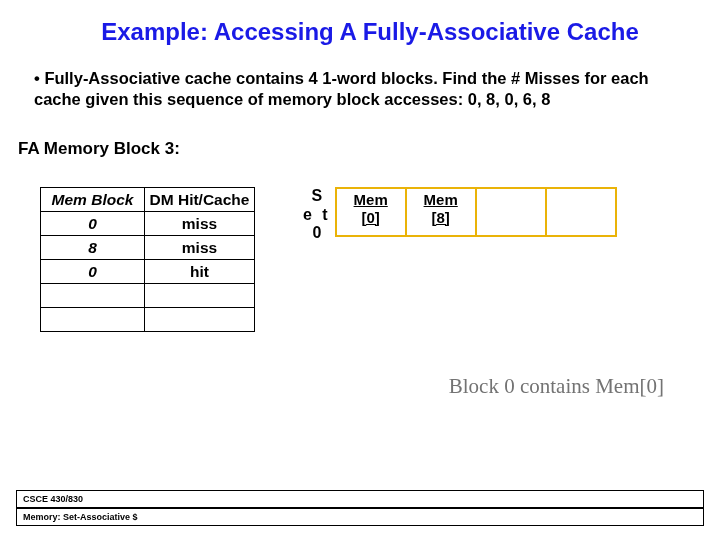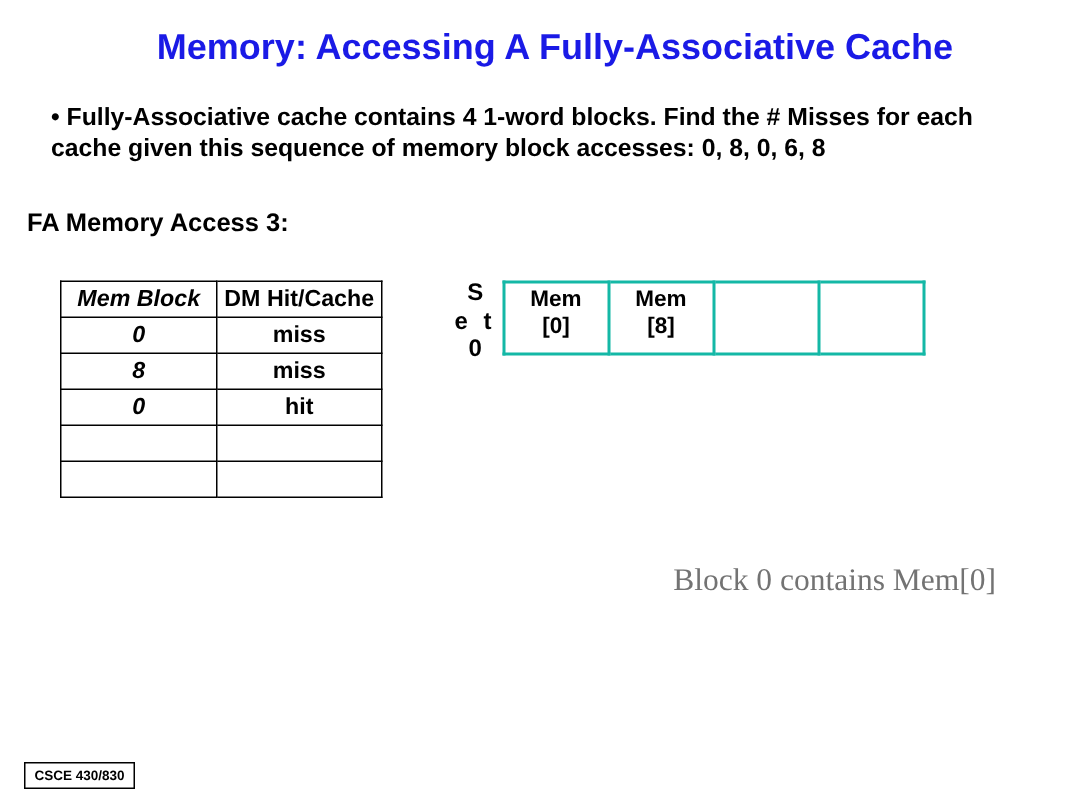--- a/index.html
+++ b/index.html
@@ -64,66 +64,68 @@
     font-size: 16px;
     text-align: center;
     line-height: 1.15;
     letter-spacing: 3px;
   }
   .set-label .row1 { letter-spacing: 0; }
   .set-table {
     border-collapse: collapse;
   }
   .set-table td {
-    border: 2px solid #14b8a6;
+    border: 2px solid #eab308;
     width: 70px;
     height: 48px;
     font-weight: bold;
     font-size: 15px;
     text-align: center;
     vertical-align: top;
     padding-top: 2px;
     line-height: 1.15;
+    text-decoration: underline;
   }
   .caption {
     font-family: "Times New Roman", Times, serif;
     font-size: 21px;
     color: #737373;
     text-align: right;
     padding: 42px 56px 0 0;
   }
   .footer {
     position: absolute;
     bottom: 14px;
     left: 0;
     width: 100%;
     display: flex;
     justify-content: space-between;
     padding: 0 16px;
+    flex-direction: column;
   }
   .footer-box {
     border: 1px solid #000;
     font-size: 9px;
     font-weight: bold;
     padding: 3px 6px;
     background: #fff;
   }
 </style>
 </head>
 <body>
 
-<div class="title">Memory: Accessing A Fully-Associative Cache</div>
+<div class="title">Example: Accessing A Fully-Associative Cache</div>
 
 <div class="bullet-wrap">
   <ul>
       <li><span class="bullet-text">Fully-Associative cache contains 4 1-word blocks. Find the # Misses for each cache given this sequence of memory block accesses: 0, 8, 0, 6, 8</span></li>
     </ul>
 </div>
 
-<div class="subheading">FA Memory Access 3:</div>
+<div class="subheading">FA Memory Block 3:</div>
 
 <div class="tables-row">
 
   <table class="access-table">
     <tbody>
         <tr>
       <td class="col-mb">Mem Block</td>
       <td class="col-hm">DM Hit/Cache</td>
     </tr>
     <tr>
@@ -166,13 +168,14 @@
     </tbody>
       </table>
   </div>
 
 </div>
 
 <div class="caption">Block 0 contains Mem[0]</div>
 
 <div class="footer">
   <div class="footer-box">CSCE 430/830</div>
+  <div class="footer-box">Memory: Set-Associative $</div>
 </div>
 
 </body></html>

